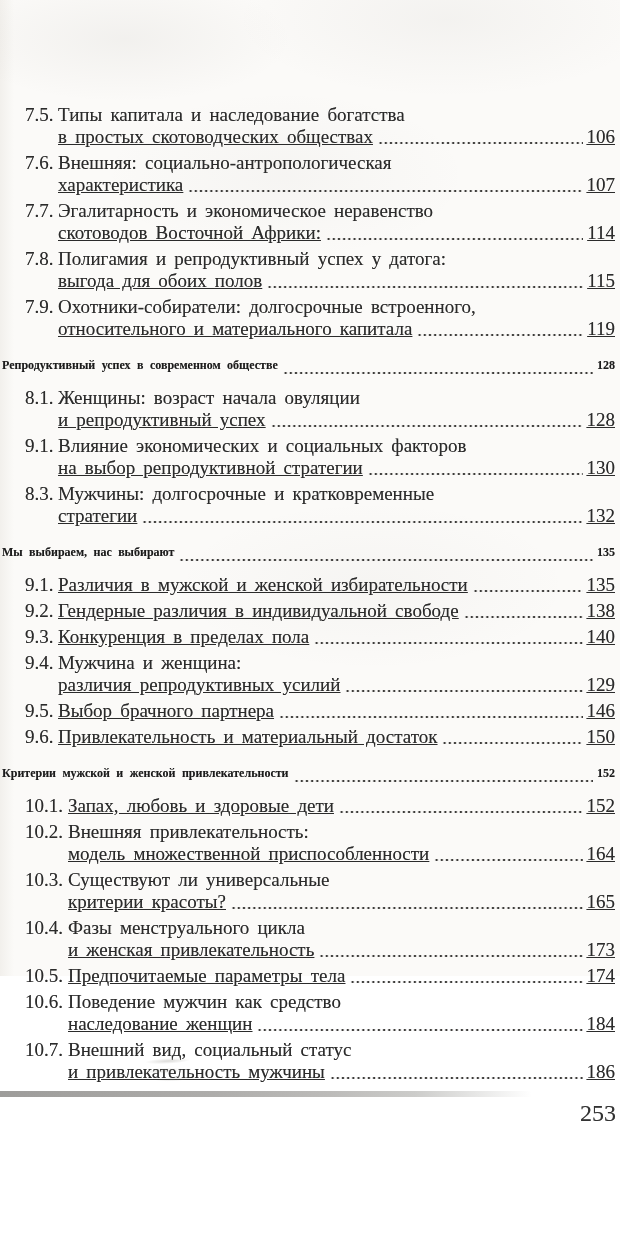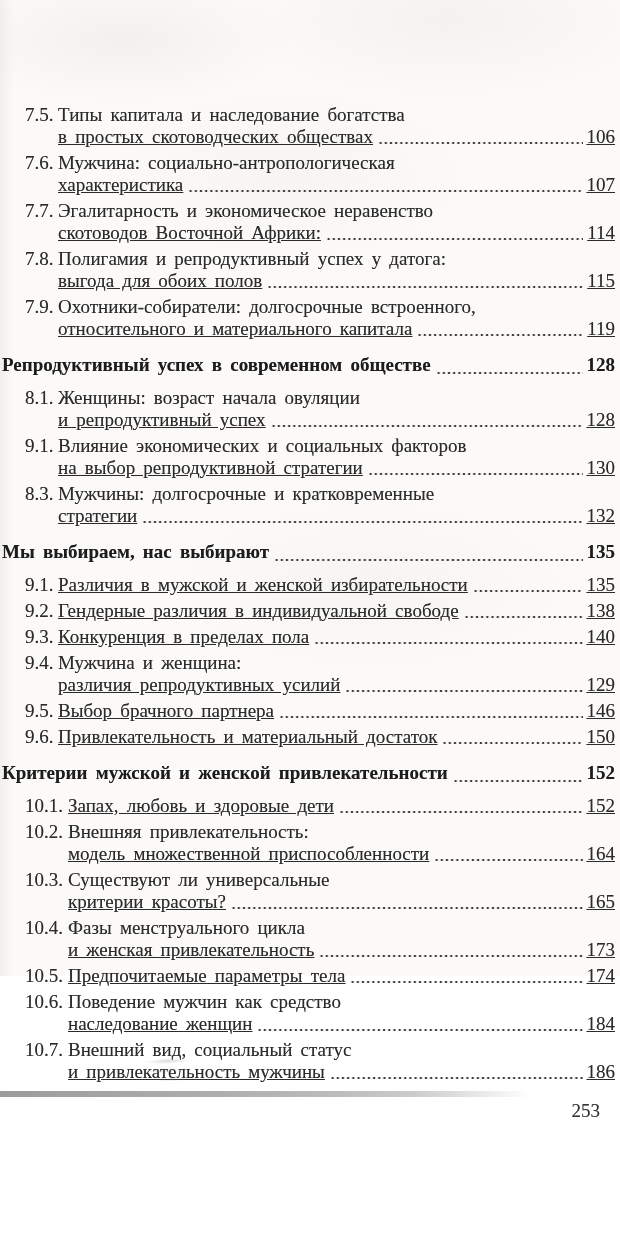--- a/index.html
+++ b/index.html
@@ -24,21 +24,21 @@
     position: absolute;
     left: 0; top: 104px; right: 0;
     padding: 0 5px 0 2px;
     font-size: 19px;
     word-spacing: 0.18em;
     text-shadow: 0 0 0.4px rgba(20,20,20,0.4);
   }
   .heading {
     display: flex; align-items: baseline;
     font-weight: bold;
-    font-size: 19px; line-height: 26px;
+    font-size: 12px; line-height: 26px;
     margin: 12px 0 9px 0;
     color: #1c1c1c;
     white-space: nowrap;
   }
   .item {
     display: flex;
     padding-left: 23px;
     margin-bottom: 4px;
     line-height: 22px;
   }
@@ -63,22 +63,22 @@
   .footer-bar {
     position: absolute;
     left: 0; top: 1091px;
     width: 532px; height: 6px;
     border-radius: 0 3px 3px 0;
     background: linear-gradient(to right,
       #9d9c9a 0%, #aeadab 40%, #bcbbb9 62%, #ccccca 78%, rgba(204,204,202,0) 100%);
   }
   .folio {
     position: absolute;
-    top: 1100px; right: 20px;
-    font-size: 19px;
+    top: 1100px; right: 4px;
+    font-size: 24px;
     color: #333;
     text-shadow: 0 0 0.4px rgba(20,20,20,0.35);
   }
   .scan-smudge {
     position: absolute;
     left: 133px; top: 1056px;
     width: 70px; height: 28px;
     transform: rotate(-3deg);
     background-image:
       radial-gradient(ellipse 32px 4px at 50% 18%, rgba(140,137,130,0.30), transparent 70%),
@@ -100,21 +100,21 @@
           <div class="l">
             <span class="txt">в простых скотоводческих обществах</span>
             <span class="leader"></span>
             <span class="pg">106</span>
           </div>
         </div>
       </div>
       <div class="item">
         <span class="num">7.6.</span>
         <div class="body">
-          <div class="l1">Мужчина: социально-антропологическая</div>
+          <div class="l1">Внешняя: социально-антропологическая</div>
           <div class="l">
             <span class="txt">характеристика</span>
             <span class="leader"></span>
             <span class="pg">107</span>
           </div>
         </div>
       </div>
       <div class="item">
         <span class="num">7.7.</span>
         <div class="body">

